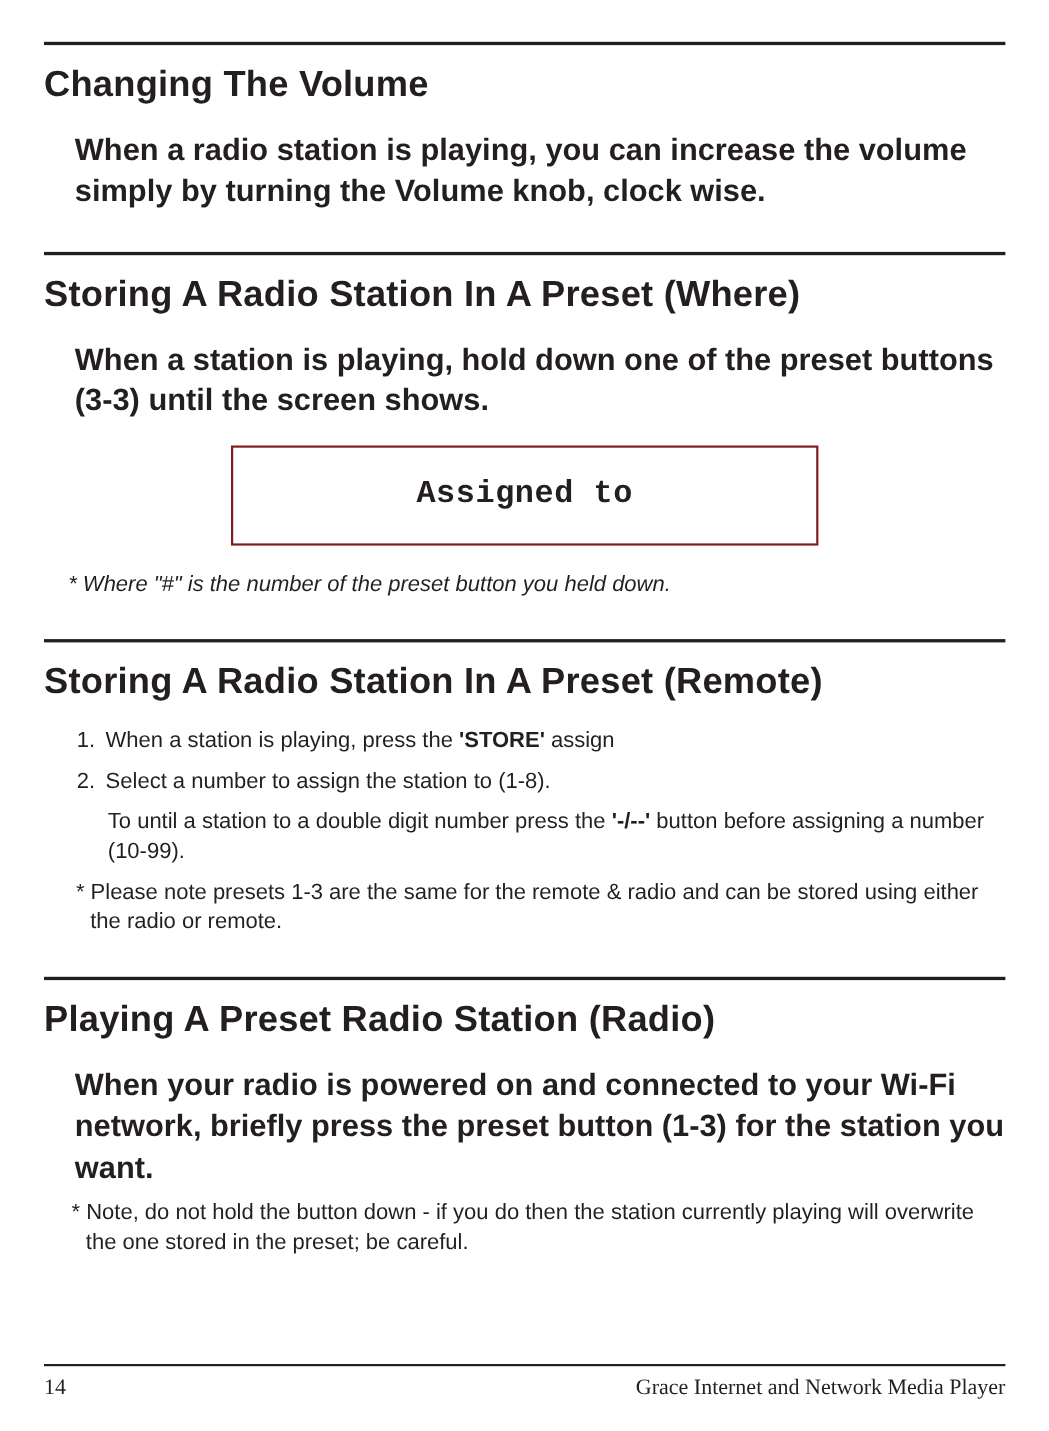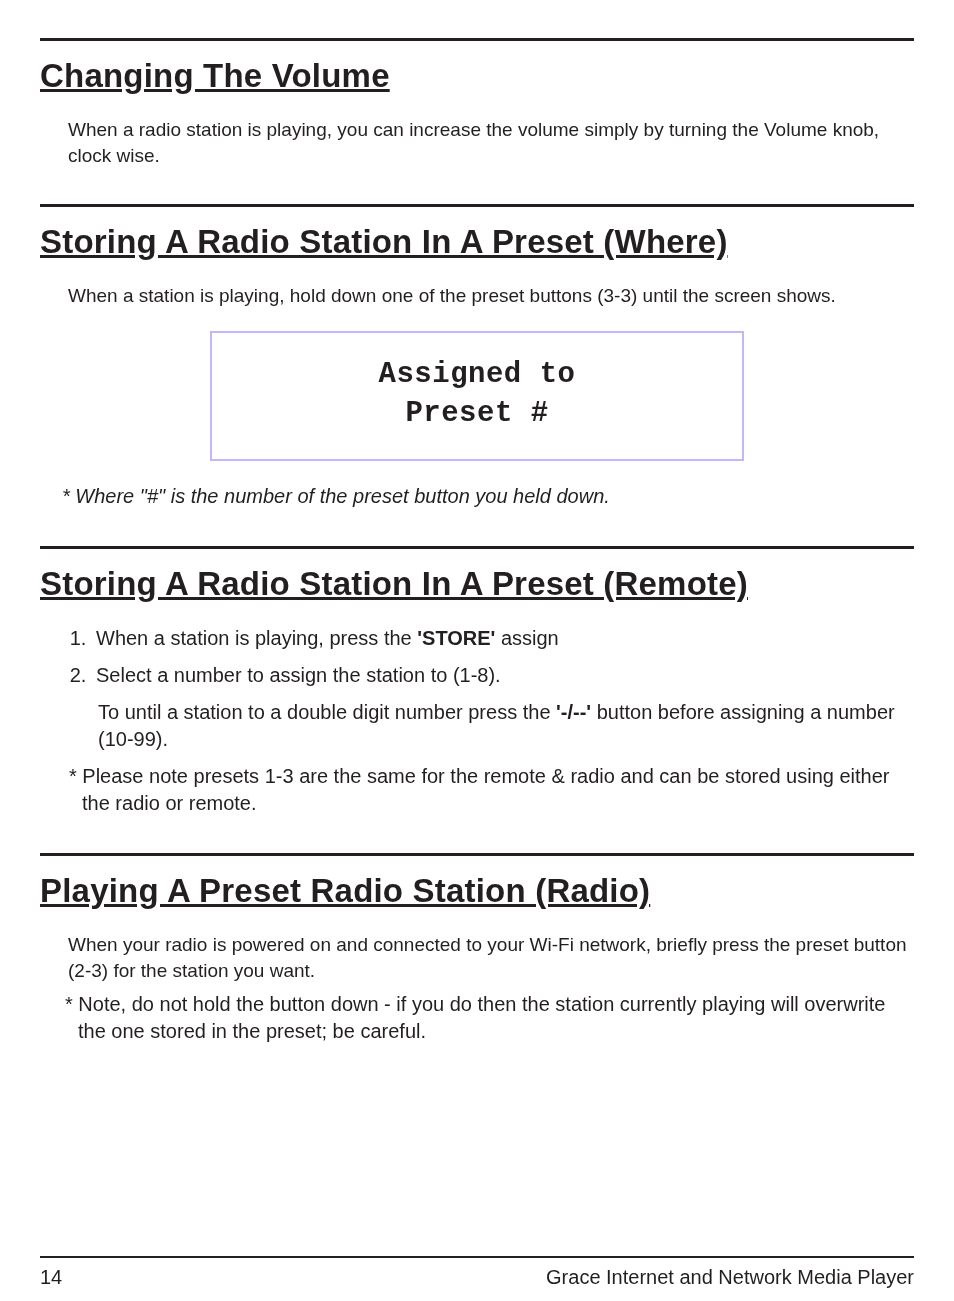--- a/index.html
+++ b/index.html
@@ -23,40 +23,39 @@
   .rule {
     border: none;
     border-top: 3px solid #231f20;
     margin: 0 0 14px 0;
   }
   h1.heading {
     font-size: 33px;
     font-weight: 600;
     margin: 16px 0 22px 0;
     letter-spacing: 0.2px;
-    text-decoration: underline;
   }
   .body-text {
-    font-size: 19px;
+    font-size: 28px;
     line-height: 1.35;
     margin: 0 0 12px 0;
     padding-left: 28px;
-    font-weight: 400;
+    font-weight: 700;
   }
   .note-text {
     font-size: 20px;
     line-height: 1.35;
     margin: 8px 0 0 0;
     padding-left: 22px;
     font-style: italic;
   }
   .display-box {
     width: 510px;
     margin: 22px auto 22px auto;
-    border: 2px solid #c4b5fd;
+    border: 2px solid #7f1d1d;
     padding: 22px 10px 26px 10px;
     text-align: center;
     font-family: "Courier New", Courier, monospace;
     font-weight: bold;
     font-size: 29px;
     line-height: 1.35;
     letter-spacing: 0.5px;
   }
   ol.steps {
     font-size: 20px;
@@ -86,21 +85,22 @@
     line-height: 1.35;
     margin: 8px 0 0 0;
     padding-left: 38px;
     text-indent: -13px;
   }
   .bold { font-weight: 600; font-style: normal; }
   .footer {
     position: absolute;
     left: 40px;
     right: 40px;
-    bottom: 12px;
+    bottom: 28px;
+    font-family: Liberation Serif, serif;
   }
   .footer-rule {
     border: none;
     border-top: 2px solid #231f20;
     margin: 0 0 8px 0;
   }
   .footer-row {
     display: flex;
     justify-content: space-between;
     font-size: 20px;
@@ -116,21 +116,20 @@
     <h1 class="heading">Changing The Volume</h1>
     <p class="body-text">When a radio station is playing, you can increase the volume simply by turning the Volume knob, clock wise.</p>
   </div>
 
   <div class="section">
     <hr class="rule">
     <h1 class="heading">Storing A Radio Station In A Preset (Where)</h1>
     <p class="body-text">When a station is playing, hold down one of the preset buttons (3-3) until the screen shows.</p>
     <div class="display-box">
       <div>Assigned to</div>
-      <div>Preset #</div>
     </div>
     <p class="note-text">* Where "#" is the number of the preset button you held down.</p>
   </div>
 
   <div class="section">
     <hr class="rule">
     <h1 class="heading">Storing A Radio Station In A Preset (Remote)</h1>
     <ol class="steps">
       <li>
         <span>When a station is playing, press the </span><span class="bold">'STORE'</span><span> assign</span>
@@ -141,21 +140,21 @@
     </ol>
     <p class="sub-body">
       <span>To until a station to a double digit number press the </span><span class="bold">'-/--'</span><span> button before assigning a number (10-99).</span>
     </p>
     <p class="sub-note">* Please note presets 1-3 are the same for the remote &amp; radio and can be stored using either the radio or remote.</p>
   </div>
 
   <div class="section">
     <hr class="rule">
     <h1 class="heading">Playing A Preset Radio Station (Radio)</h1>
-    <p class="body-text" style="margin-bottom:6px;">When your radio is powered on and connected to your Wi-Fi network, briefly press the preset button (2-3) for the station you want.</p>
+    <p class="body-text" style="margin-bottom:6px;">When your radio is powered on and connected to your Wi-Fi network, briefly press the preset button (1-3) for the station you want.</p>
     <p class="note-text2">* Note, do not hold the button down - if you do then the station currently playing will overwrite the one stored in the preset; be careful.</p>
   </div>
 
   <div class="footer">
     <hr class="footer-rule">
     <div class="footer-row">
       <span>14</span>
       <span>Grace Internet and Network Media Player</span>
     </div>
   </div>

